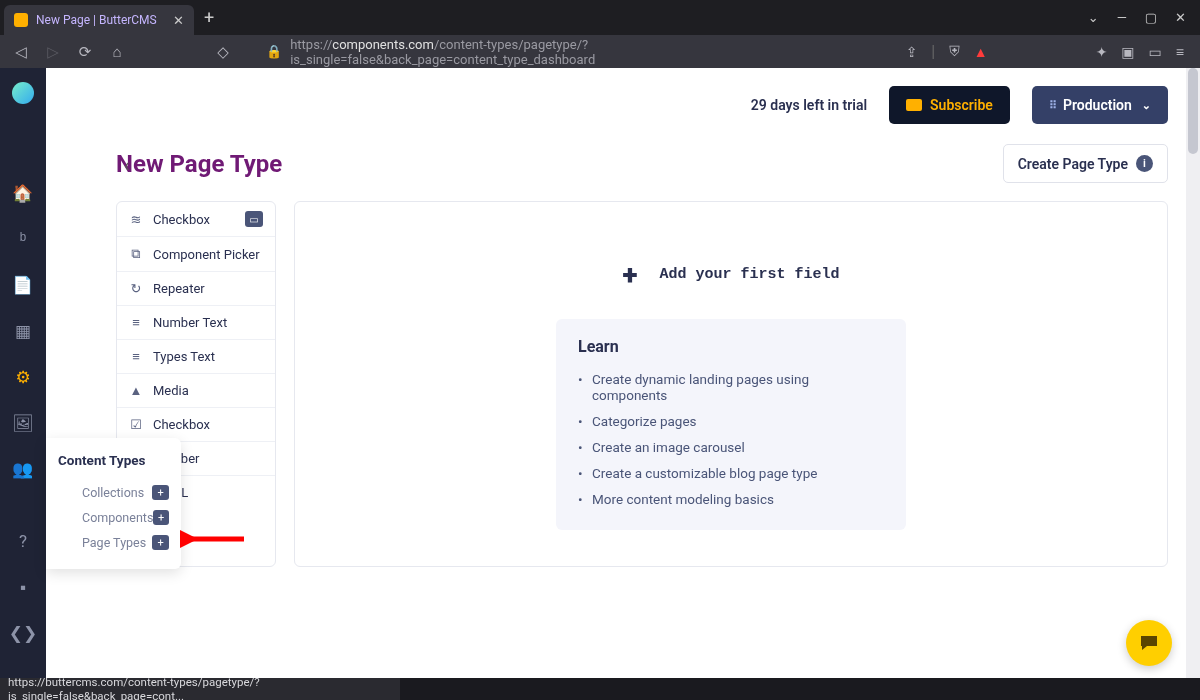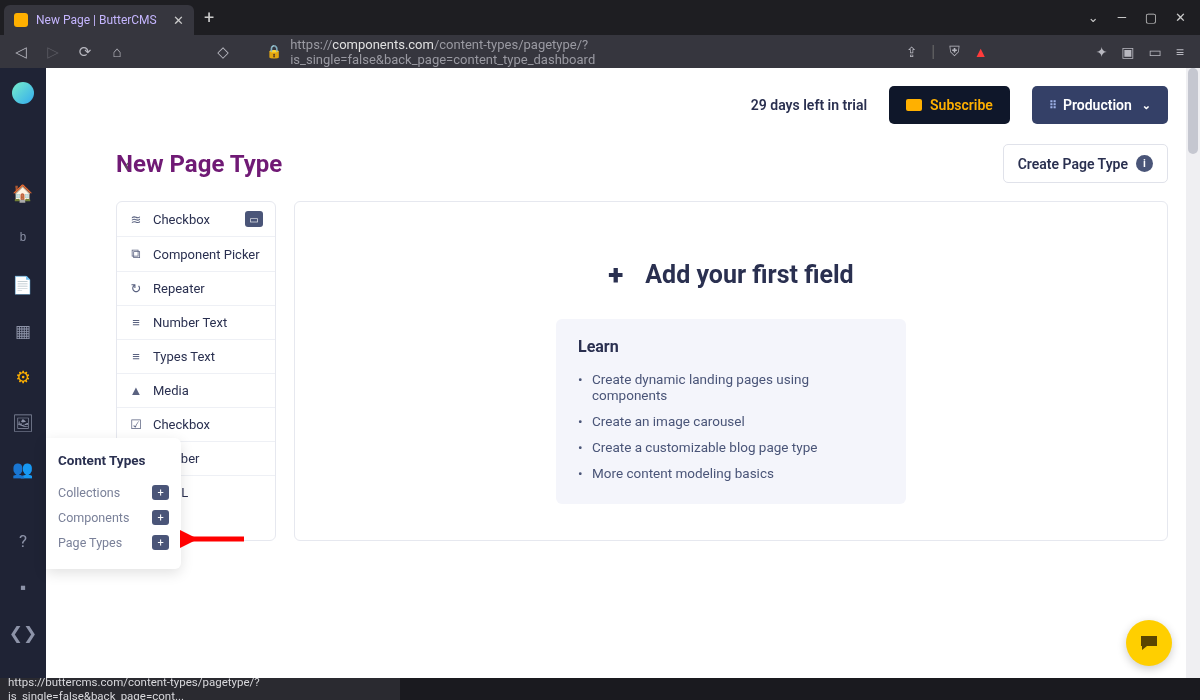--- a/index.html
+++ b/index.html
@@ -50,31 +50,31 @@
 
 .cols { display:flex; gap:18px; padding:0 32px 0 70px; }
 .field-palette { width:160px; background:#fff; border:1px solid #e6e8ef; border-radius:6px; overflow:hidden;}
 .field-item { display:flex; align-items:center; gap:10px; padding:9px 12px; border-bottom:1px solid #eef0f5; font-size:13px; color:#2a3050; cursor:pointer;}
 .field-item:last-child { border-bottom:none; }
 .field-item .fic { width:14px; font-size:13px; color:#5a6280; text-align:center;}
 .field-item .sidebox { margin-left:auto; width:18px; height:16px; background:#4a5578; border-radius:3px; display:flex; align-items:center; justify-content:center; color:#fff; font-size:10px;}
 .canvas { flex:1; background:#fff; border:1px solid #e6e8ef; border-radius:6px; padding:56px 40px 36px; }
 .add-first { display:flex; align-items:center; justify-content:center; gap:22px; color:#2a3050; }
 .add-first .plus { font-size:28px; font-weight:900; }
-.add-first .txt { font-size:25px; font-weight:700; }
+.add-first .txt { font-size:15px; font-weight:700;font-family:Liberation Mono, monospace; }
 .learn-box { background:#f4f5fb; border-radius:6px; margin:28px auto 0; width:350px; padding:18px 22px; }
 .learn-title { font-size:16px; font-weight:700; color:#2a3050; margin-bottom:10px; }
 .learn-list { list-style:none; }
 .learn-list li { font-size:13.5px; color:#4a5578; padding:5px 0 5px 14px; position:relative; cursor:pointer;}
 .learn-list li::before { content:"•"; position:absolute; left:0; color:#4a5578; }
 
 
 .flyout { position:absolute; left:46px; top:370px; width:135px; background:#fff; border-radius:0 6px 6px 0; box-shadow:0 4px 14px rgba(0,0,0,.12); padding:14px 12px; z-index:20;}
 .flyout-title { font-size:13.5px; font-weight:700; color:#2a3050; margin-bottom:12px;}
-.flyout-row { display:flex; align-items:center; justify-content:space-between; padding:5px 0; }
+.flyout-row { display:flex; align-items:center; justify-content:space-between; padding:5px 0;margin-left:24px; }
 .flyout-row .lbl { font-size:12.5px; color:#7a8199; }
 .flyout-row .plusbtn { width:17px; height:15px; background:#4a5578; border-radius:3px; color:#fff; font-size:11px; display:flex; align-items:center; justify-content:center; cursor:pointer;}
 
 
 .red-arrow { position:absolute; left:180px; top:460px; z-index:25; pointer-events:none; }
 
 
 .chatbub { position:absolute; right:28px; bottom:12px; width:46px; height:46px; background:#ffcf00; border-radius:50%; display:flex; align-items:center; justify-content:center; font-size:20px; color:#5a4500; cursor:pointer; box-shadow:0 3px 10px rgba(0,0,0,.2);}
 .scrollbar-fake { position:absolute; right:0; top:0; width:14px; height:100%; background:#efeff2;}
 .scroll-thumb { position:absolute; right:2px; top:0; width:10px; height:86px; background:#c5c7d0; border-radius:5px;}
@@ -213,20 +213,21 @@
         </div>
       <div class="canvas">
         <div class="add-first">
           <span class="plus">+</span>
           <span class="txt">Add your first field</span>
         </div>
         <div class="learn-box">
           <div class="learn-title">Learn</div>
           <ul class="learn-list" id="learn-list">
               <li>Create dynamic landing pages using components</li>
+              <li>Categorize pages</li>
               <li>Create an image carousel</li>
               <li>Create a customizable blog page type</li>
               <li>More content modeling basics</li>
             </ul>
         </div>
       </div>
     </div>
 
     <div class="chatbub">
       <svg width="22" height="20" viewBox="0 0 22 20">

